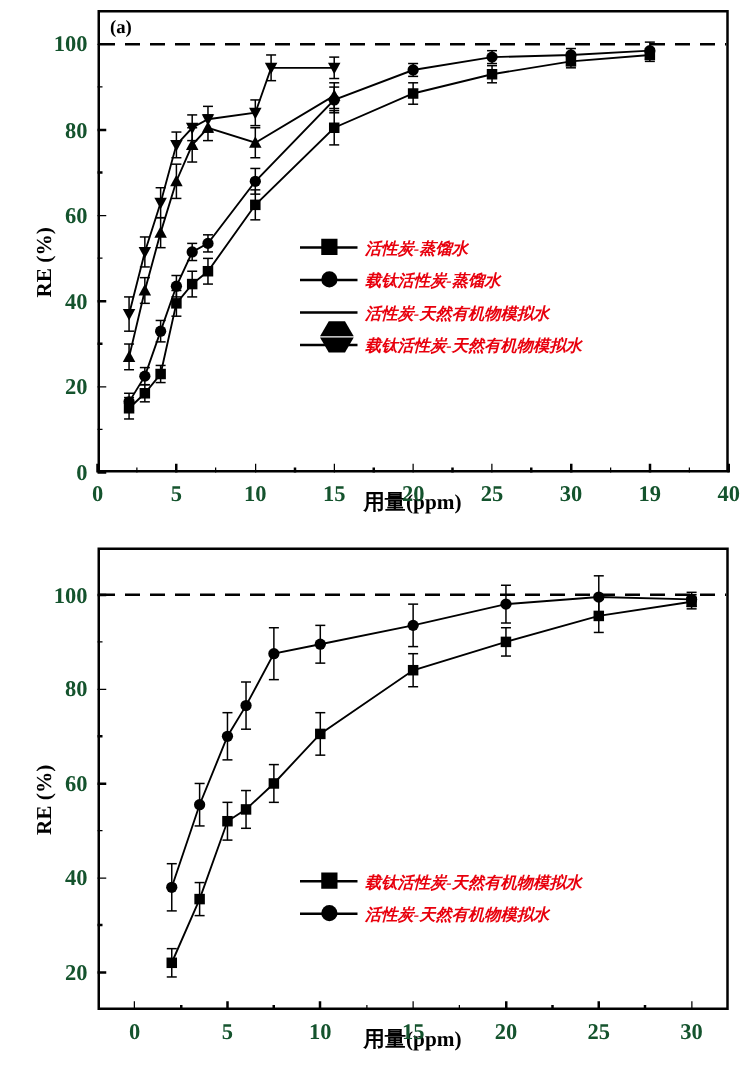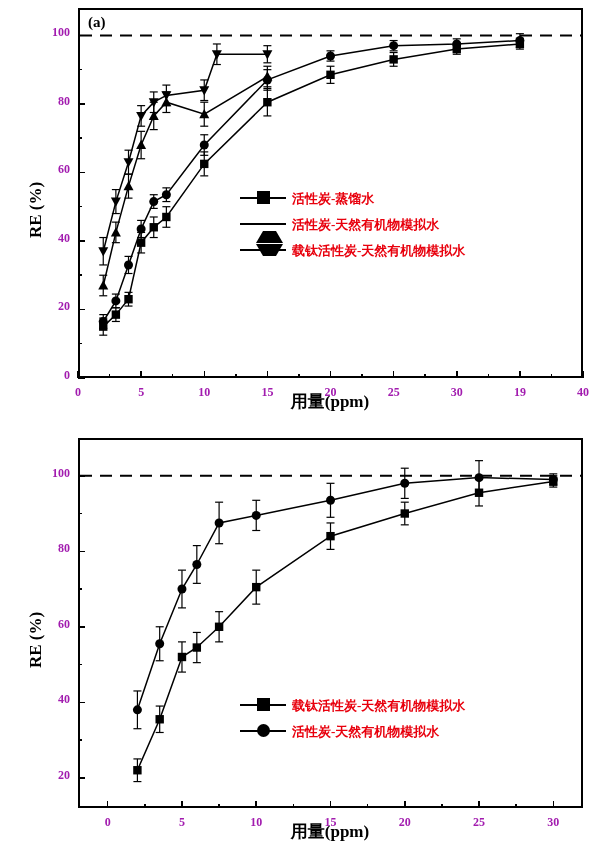--- a/index.html
+++ b/index.html
@@ -26,21 +26,21 @@
 
   .axis-title{
     position:absolute;font-weight:bold;font-size:17px;color:#000;
     text-align:center;
   }
   .ylabel{
     position:absolute;font-weight:bold;font-size:17px;color:#000;
     transform:rotate(-90deg);transform-origin:left top;white-space:nowrap;
   }
   .tick-label{
-    position:absolute;font-size:12px;font-weight:bold;color:#a21caf;
+    position:absolute;font-size:18px;font-weight:bold;color:#14532d;
     text-align:center;white-space:nowrap;
   }
   .tick-label.y{text-align:right;}
 
   .tick{position:absolute;background:#000;}
   .tick.x{width:1.5px;height:7px;}
   .tick.x.minor{height:4px;}
   .tick.y{height:1.5px;width:7px;}
   .tick.y.minor{width:4px;}
 
@@ -64,21 +64,21 @@
   .mk-square{background:#000;}
   .mk-circle{background:#000;border-radius:50%;}
   .mk-tri-up{
     width:0;height:0;border-left:7px solid transparent;border-right:7px solid transparent;
     border-bottom:12px solid #000;background:none;
   }
   .mk-tri-down{
     width:0;height:0;border-left:7px solid transparent;border-right:7px solid transparent;
     border-top:12px solid #000;background:none;
   }
-  .legend-text{line-height:1;}
+  .legend-text{line-height:1;font-style:italic;}
 </style>
 </head>
 <body>
 
 <div class="panel" id="panel-a">
   <div class="plot-box" id="box-a"></div>
   <div class="panel-label" style="left:88px;top:14px;">(a)</div>
   <div class="ylabel" style="left:26px;top:238px;">RE (%)</div>
   <div class="axis-title" style="left:230px;top:390px;width:200px;">用量(ppm)</div>
 
@@ -336,20 +336,27 @@
       <polygon points="267.375,59.45 262.375,50.25 272.375,50.25" fill="#000"></polygon>
     </svg>
 
   <div class="legend" id="legend-a" style="left:240px;top:185px;">
       <div class="legend-row">
         <div class="legend-sym">
           <div class="ln"></div>
           <div class="mk mk-square"></div>
         </div>
         <span class="legend-text">活性炭-蒸馏水</span>
+      </div>
+      <div class="legend-row">
+        <div class="legend-sym">
+          <div class="ln"></div>
+          <div class="mk mk-circle"></div>
+        </div>
+        <span class="legend-text">载钛活性炭-蒸馏水</span>
       </div>
       <div class="legend-row">
         <div class="legend-sym">
           <div class="ln"></div>
           <div class="mk mk-tri-up" style="left: 16px; top: 1px;"></div>
         </div>
         <span class="legend-text">活性炭-天然有机物模拟水</span>
       </div>
       <div class="legend-row">
         <div class="legend-sym">

